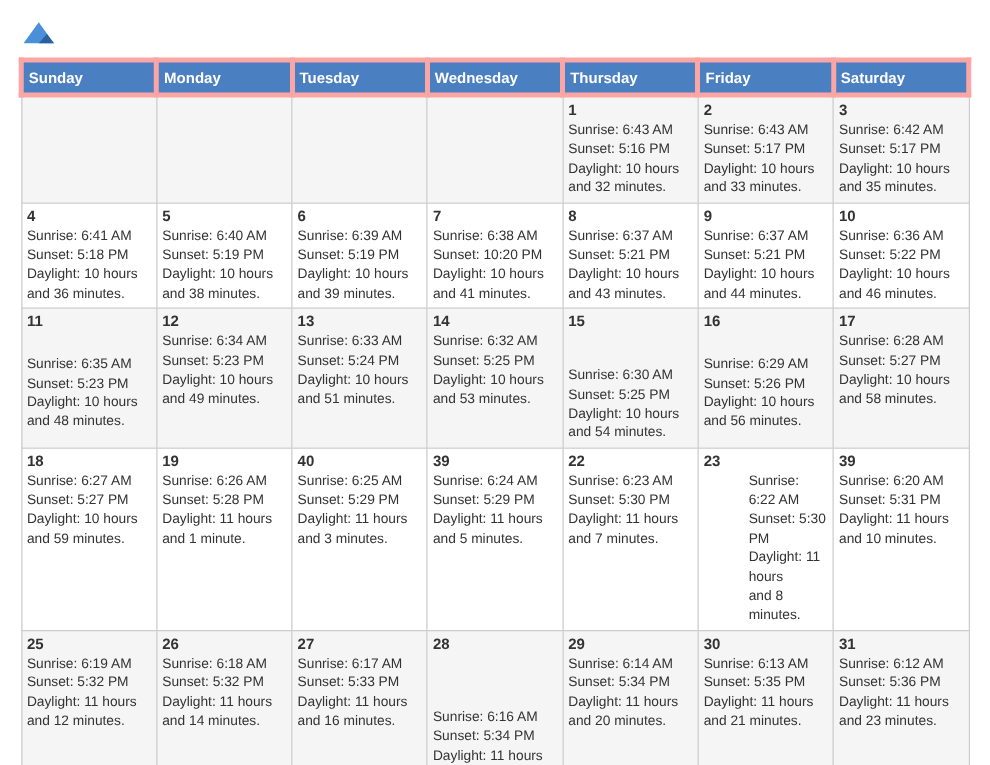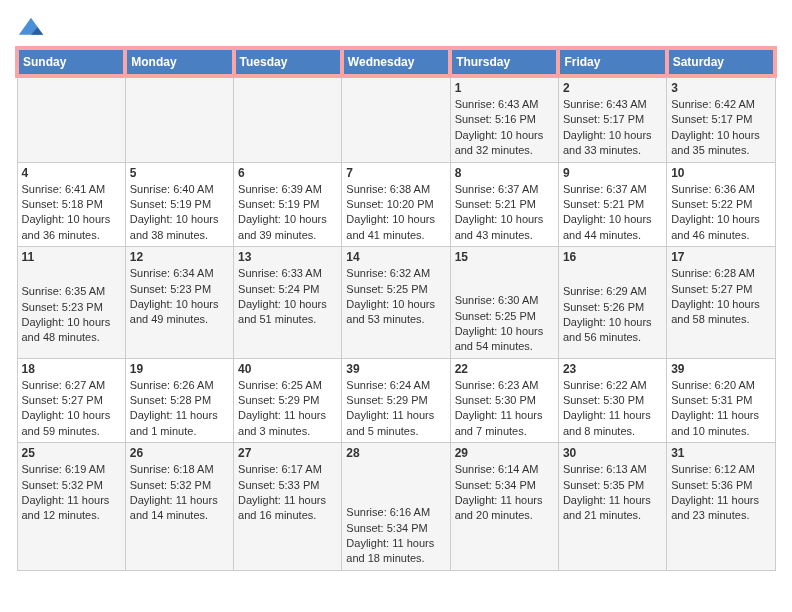--- a/index.html
+++ b/index.html
@@ -287,21 +287,21 @@
         </td>
         <td>
           <span class="day-number">22</span>
           <div class="day-info" style="white-space: pre-line;">Sunrise: 6:23 AM
 Sunset: 5:30 PM
 Daylight: 11 hours
 and 7 minutes.</div>
         </td>
         <td>
           <span class="day-number">23</span>
-          <div class="day-info" style="white-space: pre-line;">Sunrise: 6:22 AM
+          <div class="day-info" style="white-space: pre-line; margin-left: 36px;">Sunrise: 6:22 AM
 Sunset: 5:30 PM
 Daylight: 11 hours
 and 8 minutes.</div>
         </td>
         <td>
           <span class="day-number">39</span>
           <div class="day-info" style="white-space: pre-line;">Sunrise: 6:20 AM
 Sunset: 5:31 PM
 Daylight: 11 hours
 and 10 minutes.</div>

